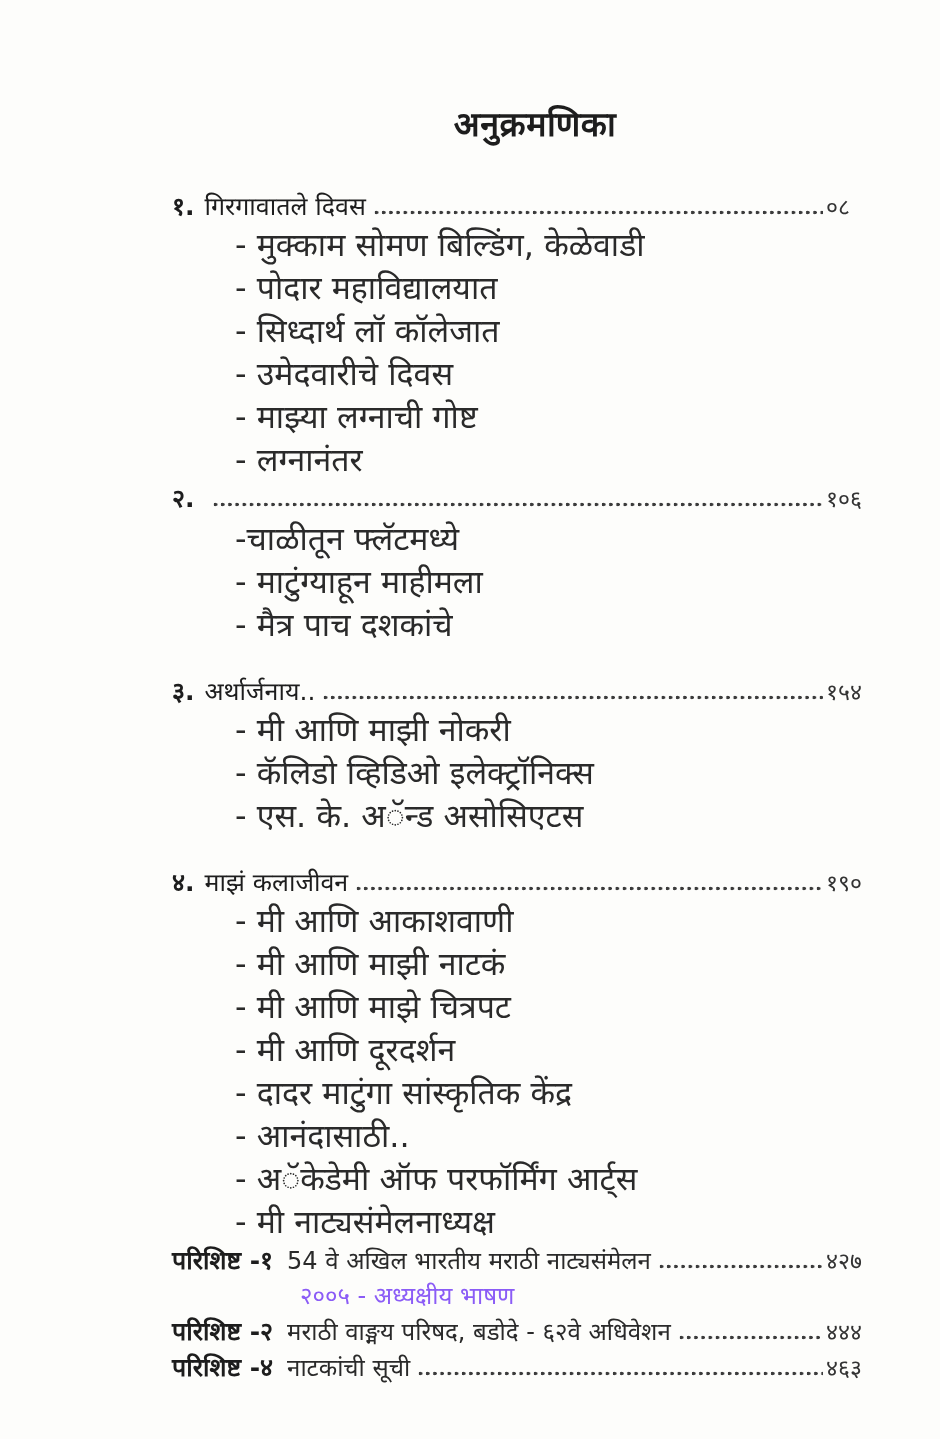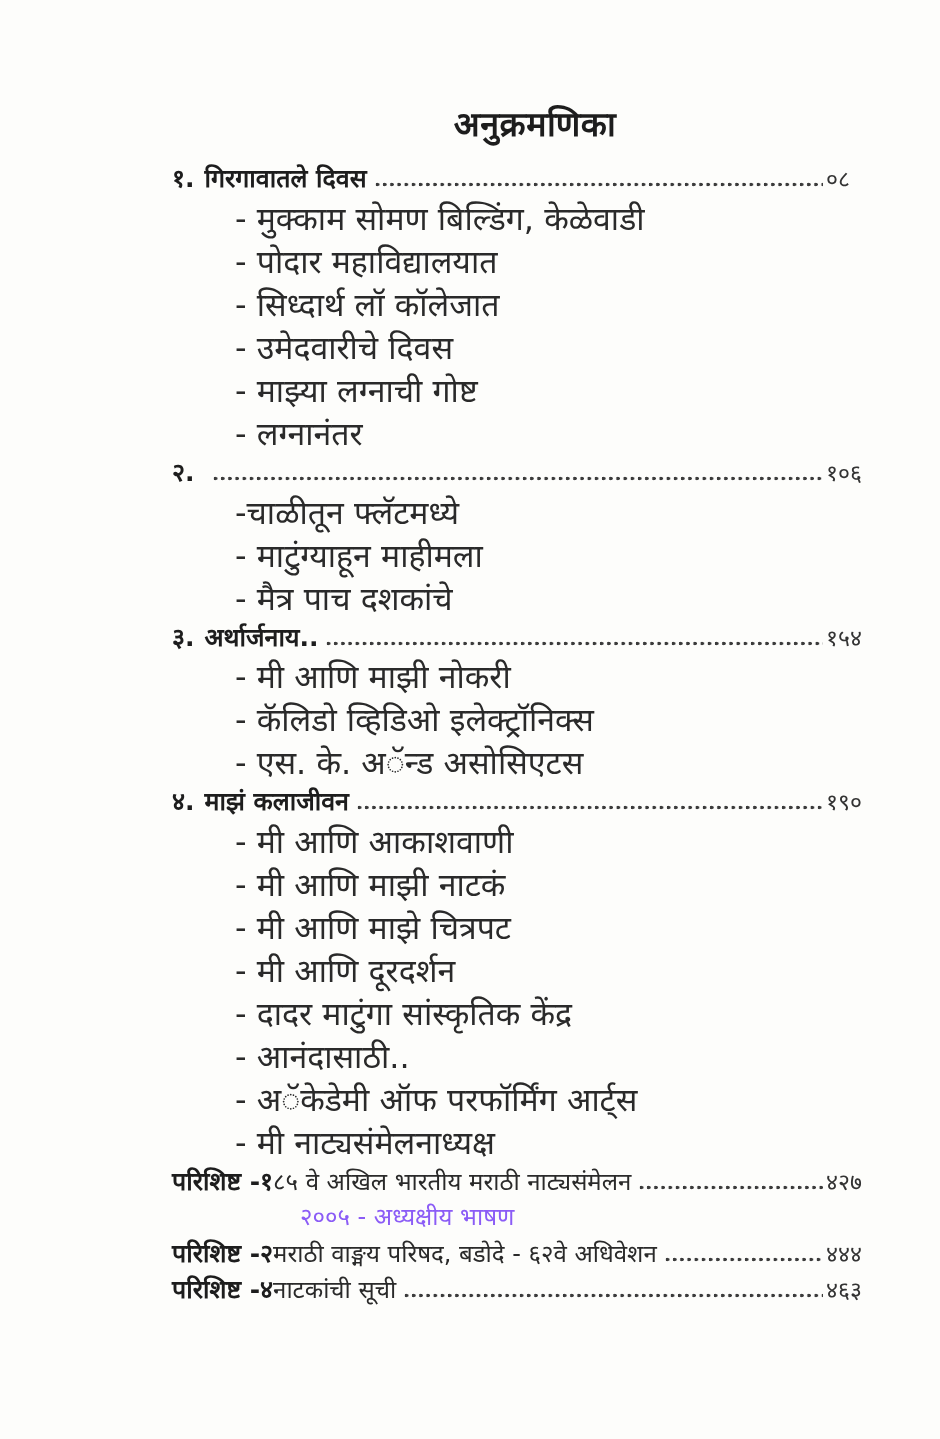--- a/index.html
+++ b/index.html
@@ -31,24 +31,25 @@
     min-height: 35.8px;
   }
   .chap-num {
     font-weight: 700;
     font-size: 25px;
     margin-right: 10px;
     color: #1d1d1d;
     white-space: nowrap;
   }
   .chap-title {
-    font-weight: 700;
+    font-weight: 400;
     font-size: 25px;
     color: #1d1d1d;
     white-space: nowrap;
+    margin-top: 28px;
   }
   .leader {
     flex: 1 1 auto;
     height: 5px;
     margin: 0 3px 1px 8px;
     background-image: radial-gradient(circle at 2.5px 2.5px, var(--leader, #3b3b3b) 1.55px, transparent 2.1px);
     background-size: 7.2px 5px;
     background-repeat: repeat-x;
     background-position: left bottom;
   }
@@ -57,21 +58,21 @@
     min-width: 36px;
     text-align: left;
     color: #333;
     white-space: nowrap;
   }
   .sub-row { padding-left: 63px; }
   .sub-text { font-size: 32px; color: #2a2a2a; white-space: nowrap; }
   .appx-prefix {
     font-weight: 700;
     font-size: 25px;
-    margin-right: 0;
+    margin-right: 14px;
     color: #1d1d1d;
     white-space: nowrap;
   }
   .appx-title { font-size: 24px; color: #2a2a2a; white-space: nowrap; }
   .appendix-subline-row { padding-left: 128px; }
   .appx-subline { font-size: 24px; color: #8b5cf6; white-space: nowrap; }
 </style>
 </head>
 <body>
 
@@ -156,21 +157,21 @@
         <span class="sub-text">- आनंदासाठी..</span>
       </div>
       <div class="row sub-row">
         <span class="sub-text">- अॅकेडेमी ऑफ परफॉर्मिंग आर्ट्स</span>
       </div>
       <div class="row sub-row">
         <span class="sub-text">- मी नाट्यसंमेलनाध्यक्ष</span>
       </div>
       <div class="row appendix-row">
         <span class="appx-prefix">परिशिष्ट -१</span>
-        <span class="appx-title">८५ वे अखिल भारतीय मराठी नाट्यसंमेलन</span>
+        <span class="appx-title">54 वे अखिल भारतीय मराठी नाट्यसंमेलन</span>
         <span class="leader"></span>
         <span class="page-num">४२७</span>
       </div>
       <div class="row appendix-subline-row">
         <span class="appx-subline">२००५ - अध्यक्षीय भाषण</span>
       </div>
       <div class="row appendix-row">
         <span class="appx-prefix">परिशिष्ट -२</span>
         <span class="appx-title">मराठी वाङ्मय परिषद, बडोदे - ६२वे अधिवेशन</span>
         <span class="leader"></span>

